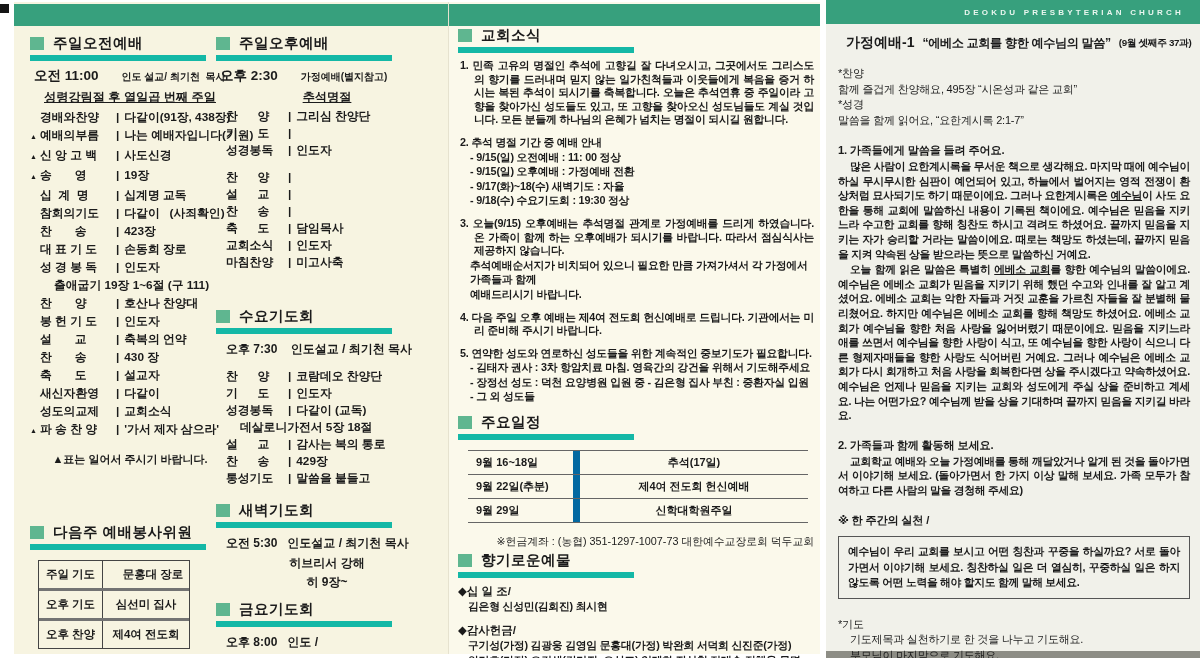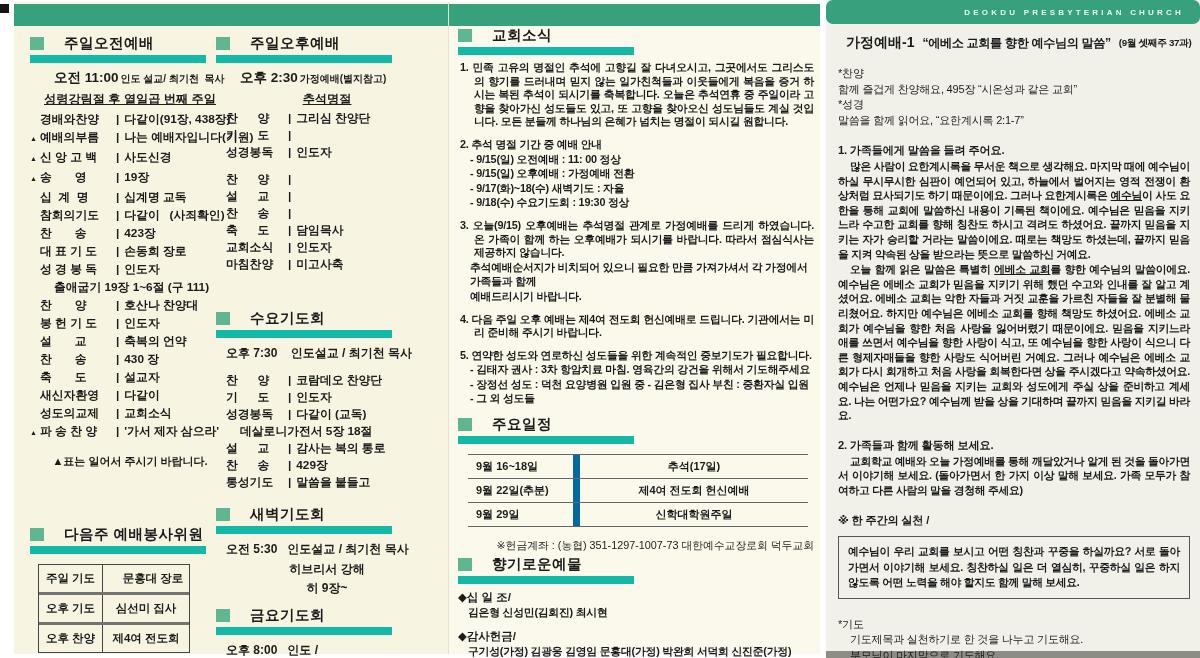--- a/index.html
+++ b/index.html
@@ -3,36 +3,36 @@
 <meta charset="utf-8">
 <style>
   *{margin:0;padding:0;box-sizing:border-box;}
   html,body{width:1200px;height:658px;}
   body{position:relative;background:#ffffff;font-family:"Liberation Sans","DejaVu Sans",sans-serif;color:#1b1b1b;overflow:hidden;}
   .page{position:absolute;}
   .page-left{left:14px;top:2px;width:434px;height:652px;background:#f7f4e1;}
   .page-mid{left:448px;top:2px;width:372px;height:652px;background:#fbf9eb;border-left:1px solid #e6e2cf;}
   .page-right{left:826px;top:0;width:374px;height:658px;background:#f1f1ea;}
   .greenbar{position:absolute;top:2px;left:0;right:0;height:22px;background:#37a07d;}
-  .page-right .greenbar{top:0;height:24px;display:flex;align-items:center;justify-content:flex-end;padding-right:16px;border-radius:7px;}
+  .page-right .greenbar{top:0;height:24px;display:flex;align-items:center;justify-content:flex-end;padding-right:16px;}
   .church-name{color:#e9f6ef;font-size:8px;font-weight:700;letter-spacing:3.2px;}
   .bottom-strip{position:absolute;bottom:0;left:0;right:0;height:7px;background:#8d8d85;}
   .artifact{position:absolute;left:0;top:4px;width:9px;height:9px;background:#151515;}
 
   .col{position:absolute;}
   .col1{left:30px;top:34px;width:200px;}
   .col2{left:216px;top:34px;width:222px;}
   .col3{left:458px;top:26px;width:356px;}
   .col4{left:838px;top:30px;width:352px;}
 
-  .sec{display:flex;align-items:center;gap:20px;border-bottom:8px solid #14b8a6;padding-bottom:2px;margin-bottom:6px;width:176px;}
+  .sec{display:flex;align-items:center;gap:9px;border-bottom:6px solid #14b8a6;padding-bottom:2px;margin-bottom:6px;width:176px;}
   .sq{width:14px;height:13px;background:#5fb690;flex:0 0 auto;}
   .sec-title{font-weight:700;font-size:14.5px;letter-spacing:0.5px;white-space:nowrap;}
 
-  .timeline{display:flex;align-items:baseline;gap:2px;font-weight:700;margin:5px 0 2px 24px;white-space:pre;}
+  .timeline{display:flex;align-items:baseline;gap:23px;font-weight:700;margin:5px 0 2px 4px;white-space:pre;}
   .time{font-size:13.5px;}
   .leader{font-size:10px;}
   .oneline{font-weight:700;font-size:12px;margin:6px 0 2px 10px;white-space:pre;line-height:18px;}
   .subtitle{text-align:center;font-weight:700;font-size:12.2px;margin:4px 0 2px;text-decoration:underline;}
 
   .wrow{display:flex;align-items:baseline;font-weight:700;font-size:11.8px;line-height:18px;white-space:pre;}
   .col2 .wrow{line-height:17px;}
   .wmark{width:10px;font-size:7px;flex:0 0 auto;}
   .wlabel{flex:0 0 auto;}
   .col1 .wlabel{width:74px;}

